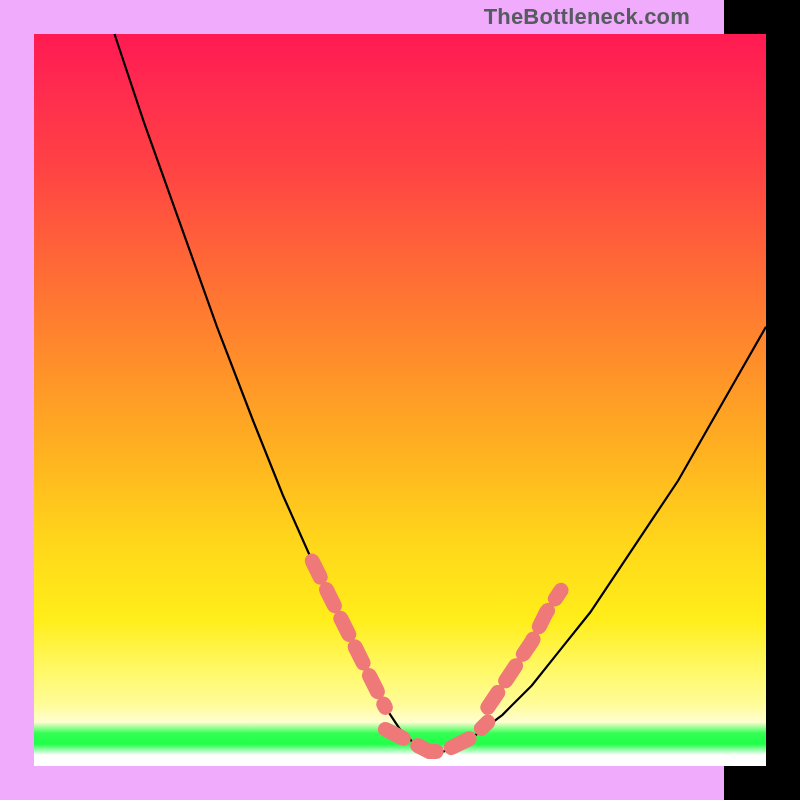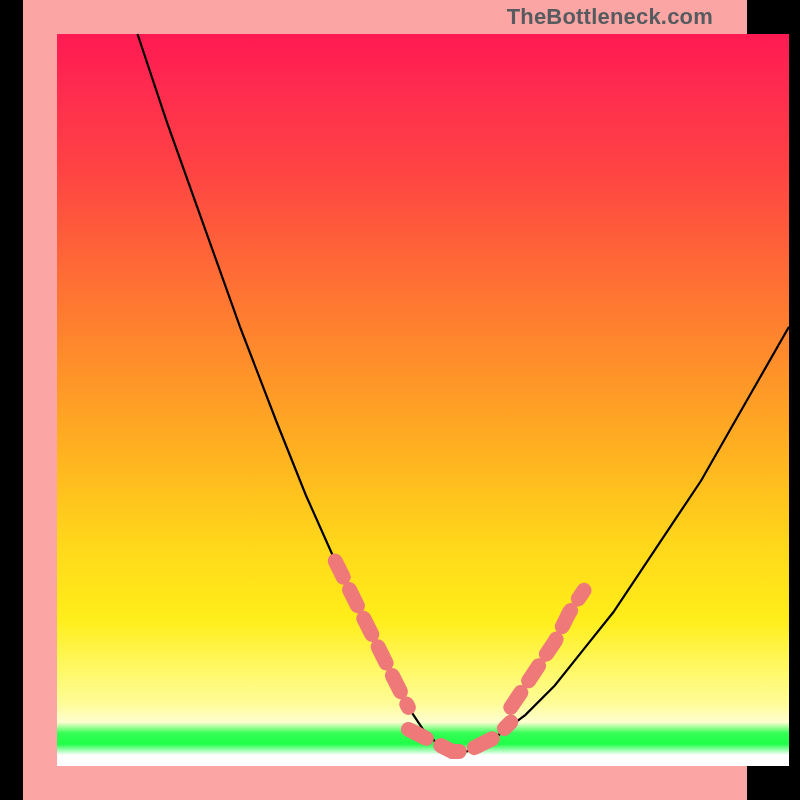--- a/index.html
+++ b/index.html
@@ -10,22 +10,21 @@
     overflow: hidden;
     background: #000;
     font-family: Arial, Helvetica, sans-serif;
   }
   .frame {
     position: absolute;
     top: 0;
     left: 0;
     width: 724px;
     height: 800px;
-    background: #fca5a5;
-    margin-left: 23px;
+    background: #f0abfc;
   }
   .plot-area {
     position: absolute;
     top: 34px;
     left: 34px;
     width: 732px;
     height: 732px;
     
     background: linear-gradient(
       to bottom,

